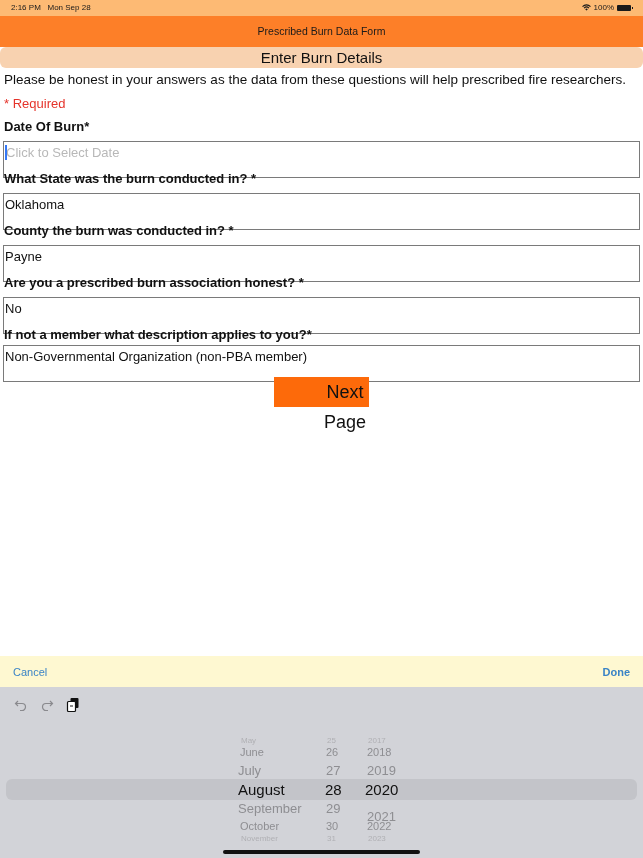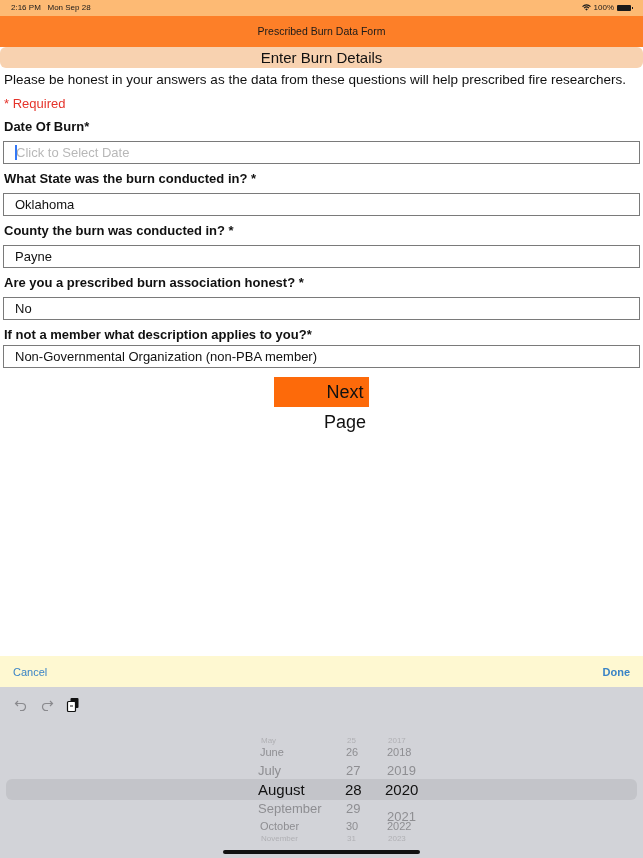--- a/index.html
+++ b/index.html
@@ -7,33 +7,33 @@
   .statusbar { position: absolute; left: 0; top: 0; width: 643px; height: 16px; background: #fdba74; font-size: 8px; color: #1a1a1a; }
   .statusbar .time { position: absolute; left: 11px; top: 3px; }
   .statusbar .right { position: absolute; right: 12px; top: 3px; display: flex; align-items: center; gap: 3px; }
   .battery { width: 14px; height: 6px; background: #1a1a1a; border-radius: 1px; position: relative; }
   .battery:after { content: ""; position: absolute; right: -2px; top: 2px; width: 1px; height: 2px; background: #1a1a1a; }
   .navbar { position: absolute; left: 0; top: 16px; width: 643px; height: 31px; background: #fd7f28; text-align: center; line-height: 31px; font-size: 10.5px; color: #1a1a1a; }
   .subheader { position: absolute; left: 0; top: 47px; width: 643px; height: 21px; background: #f8d2b0; text-align: center; line-height: 21px; font-size: 15px; color: #111; border-radius: 6px; }
   .intro { position: absolute; left: 4px; top: 72px; font-size: 13.5px; color: #111; }
   .required { position: absolute; left: 4px; top: 96px; font-size: 13px; color: #e5332a; }
   .label { position: absolute; left: 4px; font-size: 13px; font-weight: bold; color: #111; }
-  .field { position: absolute; left: 3px; width: 637px; height: 23px; border: 1px solid #7a7a7a; background: #fff; font-size: 13px; line-height: 21px; padding-left: 11px; color: #111; }
+  .field { position: absolute; left: 3px; width: 637px; height: 37px; border: 1px solid #7a7a7a; background: #fff; font-size: 13px; line-height: 21px; padding-left: 1px; color: #111; }
   .field.placeholder { color: #b8b8b8; }
   .caret { display: inline-block; width: 2px; height: 15px; background: #3478f6; vertical-align: middle; margin-right: -1px; position: relative; top: -1px; }
   .next-btn { position: absolute; left: 274px; top: 377px; width: 95px; height: 30px; background: #fd6a0a; color: #111; font-size: 18px; text-align: center; line-height: 30px; border: none; font-family: "Liberation Sans", sans-serif; padding-left: 47px; }
   .toolbar { position: absolute; left: 0; top: 656px; width: 643px; height: 31px; background: #fef8d1; font-size: 11px; }
   .toolbar .cancel { position: absolute; left: 13px; top: 10px; color: #3a83c6; }
   .toolbar .done { position: absolute; right: 13px; top: 10px; color: #3a83c6; font-weight: bold; }
   .keyboard { position: absolute; left: 0; top: 687px; width: 643px; height: 171px; background: #d2d3d8; }
   .kb-icons { position: absolute; left: 14px; top: 10px; display: flex; gap: 12px; align-items: center; }
   .picker { position: absolute; left: 0; top: 735px; width: 643px; height: 110px; }
   .pick-hl { position: absolute; left: 6px; top: 44px; width: 631px; height: 21px; background: #c3c4c9; border-radius: 6px; }
   .col { position: absolute; top: 0; text-align: center; }
-  .col div { position: absolute; white-space: nowrap; color: #8e8e92; margin-left: 20px; }
+  .col div { position: absolute; white-space: nowrap; color: #8e8e92; }
   .col .sel { color: #111; font-size: 15px; }
   .home-ind { position: absolute; left: 223px; top: 850px; width: 197px; height: 4px; background: #111; border-radius: 2px; }
 </style>
 </head>
 <body>
 
 <div class="statusbar">
   <span class="time"><span>2:16 PM</span>&nbsp;&nbsp;&nbsp;<span>Mon Sep 28</span></span>
   <span class="right">
     <svg width="9" height="7" viewBox="0 0 10 8">

